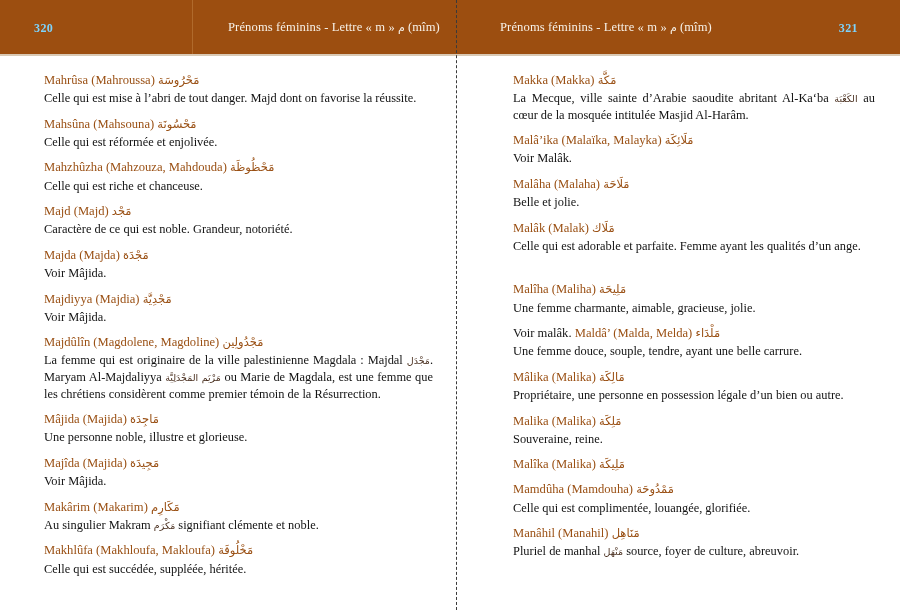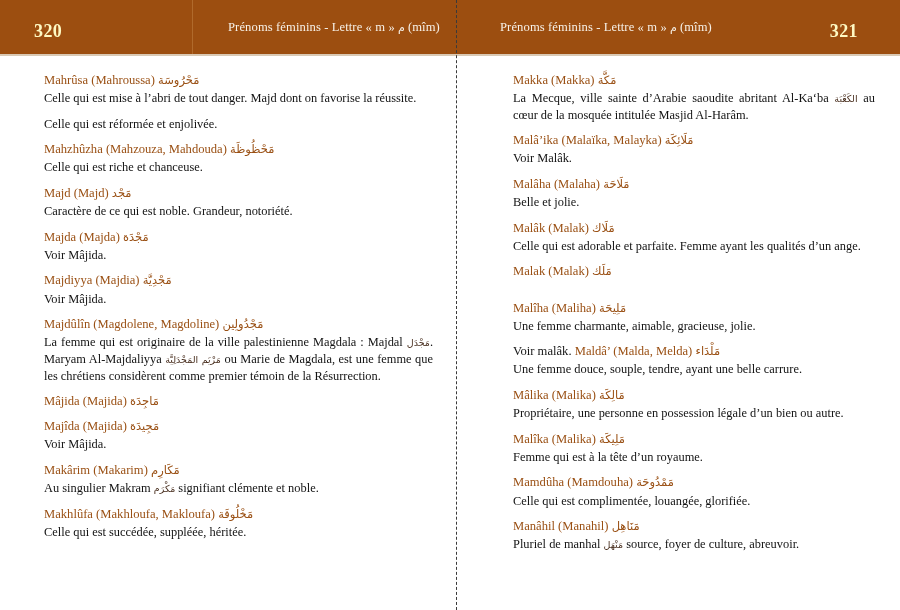--- a/index.html
+++ b/index.html
@@ -37,22 +37,22 @@
     top: 0;
     bottom: 0;
     width: 1px;
     background: #b5seventy;
     background: #b06a2c;
   }
   .hdr-sep.left-sep { left: 192px; }
 
   .page-num {
     position: absolute;
-    color: #fef9c3;
-    font-size: 18px;
+    color: #7dd3fc;
+    font-size: 12px;
     font-weight: bold;
     letter-spacing: .4px;
   }
   .page-num.left  { left: 34px;  top: 21px; }
   .page-num.right { right: 42px; top: 21px; }
 
   .hdr-title {
     position: absolute;
     top: 20px;
     color: #f7f1e8;
@@ -162,20 +162,24 @@
 
     <div class="entry">
       <p class="headword">
         <span>Mahrûsa (Mahroussa)</span>
         <span class="ar">مَحْرُوسَة</span>
       </p>
       <p class="gloss justified">Celle qui est mise à l’abri de tout danger. Majd dont on favorise la réussite.</p>
     </div>
 
     <div class="entry">
+      <p class="headword">
+        <span>Mahsûna (Mahsouna)</span>
+        <span class="ar">مَحْسُونَة</span>
+      </p>
       <p class="gloss">Celle qui est réformée et enjolivée.</p>
     </div>
 
     <div class="entry">
       <p class="headword">
         <span>Mahzhûzha (Mahzouza, Mahdouda)</span>
         <span class="ar">مَحْظُوظَة</span>
       </p>
       <p class="gloss">Celle qui est riche et chanceuse.</p>
     </div>
@@ -210,20 +214,21 @@
         <span class="ar">مَجْدُولِين</span>
       </p>
       <p class="gloss justified"><span>La femme qui est originaire de la ville palestinienne Magdala : Majdal </span><span class="ar-in">مَجْدَل</span><span>. Maryam Al-Majdaliyya </span><span class="ar-in">مَرْيَم المَجْدَلِيَّة</span><span> ou Marie de Magdala, est une femme que les chrétiens considèrent comme premier témoin de la Résurrection.</span></p>
     </div>
 
     <div class="entry">
       <p class="headword">
         <span>Mâjida (Majida)</span>
         <span class="ar">مَاجِدَة</span>
       </p>
+      <p class="gloss">Une personne noble, illustre et glorieuse.</p>
     </div>
 
     <div class="entry">
       <p class="headword">
         <span>Majîda (Majida)</span>
         <span class="ar">مَجِيدَة</span>
       </p>
       <p class="gloss">Voir Mâjida.</p>
     </div>
 
@@ -273,24 +278,20 @@
 
     <div class="entry">
       <p class="headword">
         <span>Malâk (Malak)</span>
         <span class="ar">مَلَاك</span>
       </p>
       <p class="gloss">Celle qui est adorable et parfaite. Femme ayant les qualités d’un ange.</p>
     </div>
 
     <div class="entry">
-      <p class="headword">
-        <span>Malak (Malak)</span>
-        <span class="ar">مَلَك</span>
-      </p>
       <div class="spacer-gap"></div>
     </div>
 
     <div class="entry">
       <p class="headword">
         <span>Malîha (Maliha)</span>
         <span class="ar">مَلِيحَة</span>
       </p>
       <p class="gloss">Une femme charmante, aimable, gracieuse, jolie.</p>
     </div>
@@ -304,27 +305,33 @@
     </div>
 
     <div class="entry">
       <p class="headword">
         <span>Mâlika (Malika)</span>
         <span class="ar">مَالِكَة</span>
       </p>
       <p class="gloss">Propriétaire, une personne en possession légale d’un bien ou autre.</p>
     </div>
 
+    <div class="entry">
+      <p class="headword">
+        <span>Malika (Malika)</span>
+        <span class="ar">مَلِكَة</span>
+      </p>
+      <p class="gloss">Souveraine, reine.</p>
+    </div>
 
     <div class="entry">
       <p class="headword">
         <span>Malîka (Malika)</span>
         <span class="ar">مَلِيكَة</span>
       </p>
-      <p class="gloss">Femme qui est à la tête d’un royaume.</p>
     </div>
 
     <div class="entry">
       <p class="headword">
         <span>Mamdûha (Mamdouha)</span>
         <span class="ar">مَمْدُوحَة</span>
       </p>
       <p class="gloss">Celle qui est complimentée, louangée, glorifiée.</p>
     </div>
 

